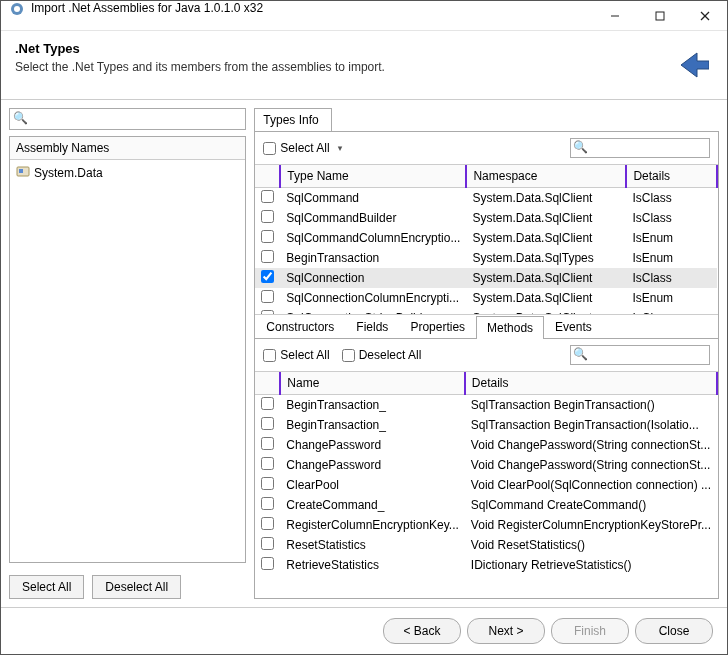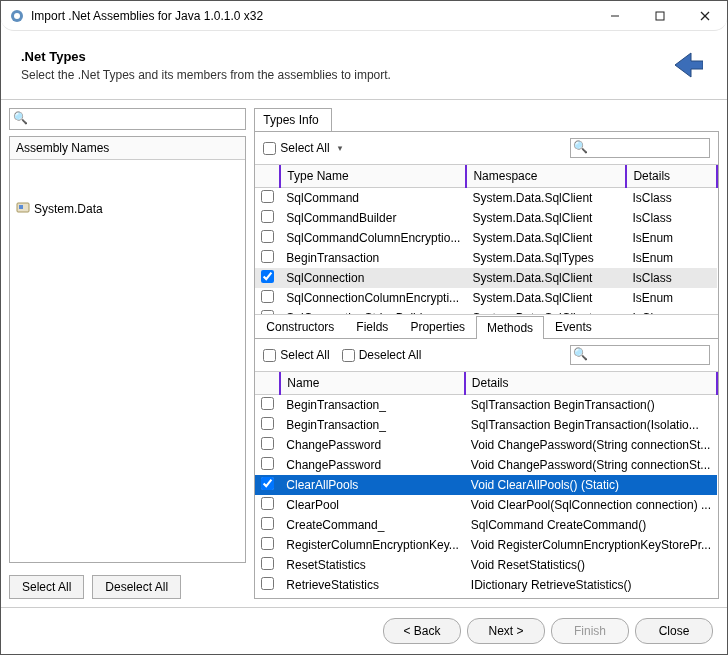--- a/index.html
+++ b/index.html
@@ -1,41 +1,41 @@
 <!DOCTYPE html>
 <html><head>
 <meta charset="utf-8">
 <style>
 * { box-sizing: border-box; margin: 0; padding: 0; font-family: "Segoe UI", Tahoma, Arial, sans-serif; font-size: 12px; }
 body { background: #fff; width: 728px; height: 655px; display: flex; flex-direction: column; border: 1px solid #555; }
 
 
-.titlebar { height: 30px; display: flex; align-items: center; padding: 0 0 0 8px; background: #fff; border-bottom: 1px solid #e5e5e5; border-radius: 13px; }
+.titlebar { height: 30px; display: flex; align-items: flex-start; padding: 0 0 0 8px; background: #fff; border-bottom: 1px solid #e5e5e5; }
 .titlebar .appicon { width: 16px; height: 16px; margin-right: 6px; display:inline-flex; align-items:center; justify-content:center; }
 .titlebar .title { flex: 1; }
 .titlebar .winbtns { display: flex; }
 .titlebar .winbtn { width: 45px; height: 30px; display:flex; align-items:center; justify-content:center; color:#222; }
 
 
-.header { padding: 10px 20px; border-bottom: 1px solid #ccc; display:flex; align-items:center; }
+.header { padding: 10px 14px; border-bottom: 1px solid #ccc; display:flex; align-items:flex-start; }
 .header .left { flex:1; }
 .header h1 { font-weight: bold; font-size: 13px; margin-bottom: 4px; }
 .header .sub { color: #333; }
 .header .hicon { width:48px; height:48px; display:flex; align-items:center; justify-content:center; }
 
 
 .bodyarea { flex:1; display:flex; padding: 8px; gap:8px; min-height:0; }
 .leftpane { width: 245px; display:flex; flex-direction:column; gap:6px; }
 .rightpane { flex:1; display:flex; flex-direction:column; min-height:0; }
 
 .searchbox { position:relative; }
 .searchbox input { width:100%; height:22px; border:1px solid #aaa; padding:2px 4px 2px 20px; background:#fff; }
 .searchbox .mag { position:absolute; left:4px; top:3px; color:#999; }
 
-.assembly-list { flex:1; border:1px solid #aaa; background:#fff; display:flex; flex-direction:column;gap:36px; }
+.assembly-list { flex:1; border:1px solid #aaa; background:#fff; display:flex; flex-direction:column; }
 .assembly-list .colhead { padding:4px 6px; border-bottom:1px solid #ccc; background:#fafafa; }
 .assembly-list .item { padding:4px 6px; display:flex; align-items:center; gap:4px; }
 
 .leftbuttons { display:flex; gap:8px; margin-top:6px; }
 .btn { border:1px solid #aaa; background:#f3f3f3; padding:4px 12px; min-width:72px; text-align:center; }
 
 .tabs { display:flex; }
 .tab { border:1px solid #aaa; border-bottom:none; padding:4px 12px; background:#f0f0f0; }
 .tab.active { background:#fff;padding-left:8px; }
 .tabpanel { border:1px solid #aaa; flex:1; display:flex; flex-direction:column; min-height:0; background:#fff; }
@@ -256,25 +256,20 @@
                 <tr>
                   <td><input type="checkbox" style=""></td>
                   <td>ChangePassword</td>
                   <td>Void ChangePassword(String connectionSt...</td>
                 </tr>
                 <tr>
                   <td><input type="checkbox" style=""></td>
                   <td>ChangePassword</td>
                   <td>Void ChangePassword(String connectionSt...</td>
                 </tr>
-                <tr class="hl">
-                  <td><input type="checkbox" checked="" style=""></td>
-                  <td>ClearAllPools</td>
-                  <td>Void ClearAllPools() (Static)</td>
-                </tr>
                 <tr>
                   <td><input type="checkbox" style=""></td>
                   <td>ClearPool</td>
                   <td>Void ClearPool(SqlConnection connection) ...</td>
                 </tr>
                 <tr>
                   <td><input type="checkbox" style=""></td>
                   <td>CreateCommand_</td>
                   <td>SqlCommand CreateCommand()</td>
                 </tr>

